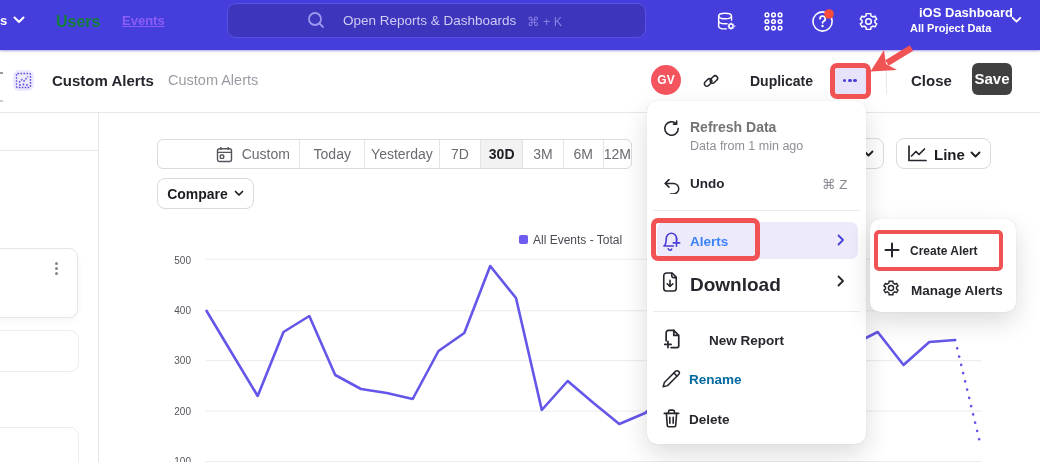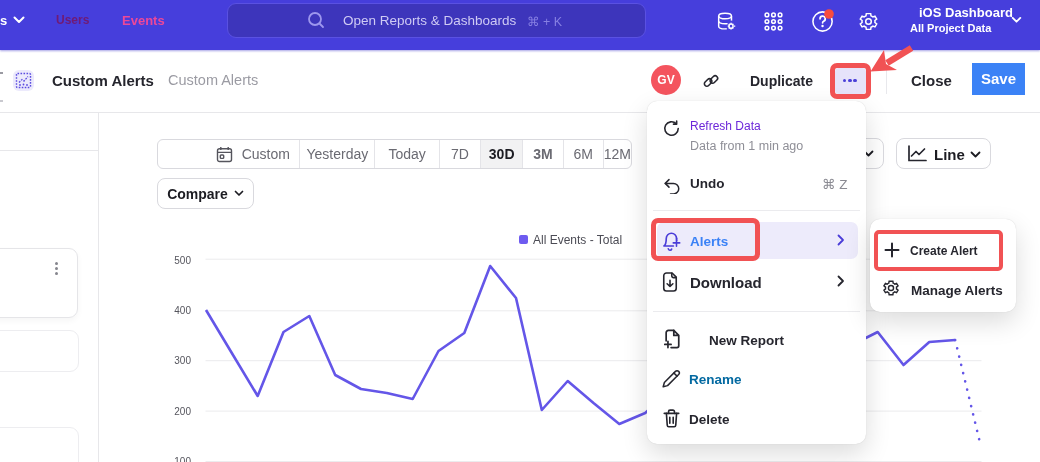--- a/index.html
+++ b/index.html
@@ -8,22 +8,22 @@
   .abs { position:absolute; }
 </style>
 </head>
 <body>
 
 <div class="abs" style="left:0;top:0;width:1040px;height:50px;background:#463edc;box-shadow:0 1px 2px rgba(60,50,200,0.45);"></div>
 <div class="abs" style="left:0px;top:13px;color:#fff;font-size:13px;font-weight:700;">s</div>
 <svg class="abs" style="left:13px;top:16px;" width="12" height="8" viewBox="0 0 12 8">
     <path d="M1.5 1.5 L6 6 L10.5 1.5" stroke="#fff" stroke-width="2" fill="none" stroke-linecap="round" stroke-linejoin="round"></path>
   </svg>
-<div class="abs" style="left:56px;top:13px;color:#701a75;font-size:12px;font-weight:700;">Users</div>
-<div class="abs" style="left:122px;top:13px;color:#ec4899;font-size:13px;font-weight:700;">Events</div>
+<div class="abs" style="left:56px;top:13px;color:#15803d;font-size:16px;font-weight:700;">Users</div>
+<div class="abs" style="left:122px;top:13px;color:#8b5cf6;font-size:13px;font-weight:700;text-decoration:underline;">Events</div>
 
 <div class="abs" style="left:227px;top:3px;width:419px;height:35px;background:#3d35bb;border:1px solid #5a51e2;border-radius:9px;"></div>
 <svg class="abs" style="left:306px;top:10px;" width="20" height="20" viewBox="0 0 20 20">
     <circle cx="9" cy="9" r="6" stroke="#9d97ee" stroke-width="1.8" fill="none"></circle>
     <path d="M13.5 13.5 L17 17" stroke="#9d97ee" stroke-width="1.8" stroke-linecap="round"></path>
   </svg>
 <div class="abs" style="left:343px;top:13px;color:#cfcbf4;font-size:13.5px;font-weight:400;">Open Reports &amp; Dashboards</div>
 <div class="abs" style="left:527px;top:14px;color:#8780e3;font-size:12.5px;font-weight:400;">⌘ + K</div>
 
 <svg class="abs" style="left:715px;top:11px;" width="22" height="22" viewBox="0 0 24 24" fill="none" stroke="#fff" stroke-width="1.6">
@@ -84,45 +84,45 @@
 </svg>
 <div class="abs" style="left:750px;top:73px;color:#26262e;font-size:14px;font-weight:700;">Duplicate</div>
 
 <div class="abs" style="left:835px;top:68px;width:31px;height:26px;background:#e6e3fa;border-radius:4px;"></div>
 <div class="abs" style="left:842.6px;top:78.6px;width:3.8px;height:3.8px;border-radius:50%;background:#4a3fd8;"></div>
 <div class="abs" style="left:847.8px;top:78.6px;width:3.8px;height:3.8px;border-radius:50%;background:#4a3fd8;"></div>
 <div class="abs" style="left:853px;top:78.6px;width:3.8px;height:3.8px;border-radius:50%;background:#4a3fd8;"></div>
 
 <div class="abs" style="left:886px;top:66px;width:1px;height:28px;background:#e8e8ec;"></div>
 <div class="abs" style="left:911px;top:72px;color:#26262e;font-size:15px;font-weight:700;">Close</div>
-<div class="abs" style="left:972px;top:63px;width:53px;height:32px;background:#3b82f6;border-radius:0;color:#fff;font-size:15px;font-weight:700;text-align:center;line-height:32px;">Save</div>
+<div class="abs" style="left:972px;top:63px;width:40px;height:32px;background:#404040;border-radius:6px;color:#fff;font-size:15px;font-weight:700;text-align:center;line-height:32px;">Save</div>
 
 <div class="abs" style="left:98px;top:112px;width:1px;height:350px;background:#e7e7ea;"></div>
 <div class="abs" style="left:0;top:150px;width:98px;height:1px;background:#e7e7ea;"></div>
 <div class="abs" style="left:-20px;top:248px;width:98px;height:70px;border:1px solid #e5e5e8;border-radius:9px;box-shadow:0 3px 6px rgba(0,0,0,0.04);"></div>
 <div class="abs" style="left:55px;top:262px;width:3px;height:3px;border-radius:50%;background:#85858d;"></div>
 <div class="abs" style="left:55px;top:267px;width:3px;height:3px;border-radius:50%;background:#85858d;"></div>
 <div class="abs" style="left:55px;top:272px;width:3px;height:3px;border-radius:50%;background:#85858d;"></div>
 <div class="abs" style="left:-20px;top:330px;width:99px;height:42px;border:1px solid #ededf0;border-radius:9px;"></div>
 <div class="abs" style="left:-20px;top:427px;width:99px;height:60px;border:1px solid #ededf0;border-radius:9px;"></div>
 
 <div class="abs" style="left:157px;top:139px;width:475px;height:30px;border:1px solid #d9d9de;border-radius:6px;display:flex;align-items:stretch;color:#6a6a72;font-size:14px;padding-left:48px;">
   <div style="width:101px;display:flex;align-items:center;justify-content:center;border-right:1px solid #e4e4e8;">
     <svg width="17" height="17" viewBox="0 0 17 17" fill="none" stroke="#55555d" stroke-width="1.4" style="margin-right:9px;">
       <rect x="1.5" y="2.8" width="14" height="12.7" rx="2"></rect>
       <path d="M4.8 1 v3 M12.2 1 v3 M1.5 6.4 h14"></path>
       <rect x="4.3" y="9" width="3.4" height="3.4" rx="0.8"></rect>
     </svg>
     <span>Custom</span>
   </div>
+  <div style="width:69px;display:flex;align-items:center;justify-content:center;border-right:1px solid #e4e4e8;">Today</div>
   <div style="width:80px;display:flex;align-items:center;justify-content:center;border-right:1px solid #e4e4e8;">Yesterday</div>
-  <div style="width:69px;display:flex;align-items:center;justify-content:center;border-right:1px solid #e4e4e8;">Today</div>
   <div style="width:44px;display:flex;align-items:center;justify-content:center;border-right:1px solid #e4e4e8;">7D</div>
   <div style="width:45px;display:flex;align-items:center;justify-content:center;border-right:1px solid #e4e4e8;background:#f2f2f3;color:#1c1c22;font-weight:700;">30D</div>
-  <div style="width:43px;display:flex;align-items:center;justify-content:center;border-right:1px solid #e4e4e8;font-weight:bold;">3M</div>
+  <div style="width:43px;display:flex;align-items:center;justify-content:center;border-right:1px solid #e4e4e8;">3M</div>
   <div style="width:43px;display:flex;align-items:center;justify-content:center;border-right:1px solid #e4e4e8;">6M</div>
   <div style="flex:1;display:flex;align-items:center;justify-content:center;">12M</div>
 </div>
 
 <div class="abs" style="left:157px;top:178px;width:97px;height:31px;border:1px solid #d9d9de;border-radius:8px;display:flex;align-items:center;justify-content:center;color:#1c1c22;font-size:14px;font-weight:700;">
   Compare
   <svg width="10" height="7" viewBox="0 0 10 7" style="margin-left:6px;">
       <path d="M1.5 1.5 L5 5 L8.5 1.5" stroke="#1c1c22" stroke-width="1.7" fill="none" stroke-linecap="round" stroke-linejoin="round"></path>
     </svg>
 </div>
@@ -163,21 +163,21 @@
   <polyline fill="none" stroke="#6456e8" stroke-width="2.6" stroke-linejoin="round" points="206,310 231.8,353 257.7,396 283.5,332 309.3,316 335.2,375 361,389 386.8,393 412.7,399 438.5,351 464.3,333 490.2,266 516,298 541.8,410 567.7,381 593.5,403 619.3,424 645.2,413 671,390 696.8,420 722.7,385 748.5,405 774.3,375 800.2,395 826,365 851.8,345 877.7,332 903.5,365 929.3,342 955.2,340"></polyline>
   <line x1="955.2" y1="340" x2="981" y2="447" stroke="#6456e8" stroke-width="2.6" stroke-dasharray="0.1 8.4" stroke-linecap="round"></line>
 </svg>
 
 <div class="abs" style="left:647px;top:101px;width:219px;height:343px;background:#fff;border-radius:10px;box-shadow:0 0 1px rgba(0,0,0,0.18), 0 10px 26px rgba(0,0,0,0.14);"></div>
 
 <svg class="abs" style="left:662px;top:119px;" width="19" height="19" viewBox="0 0 24 24" fill="none" stroke="#26262e" stroke-width="2" stroke-linecap="round">
   <path d="M20.5 12 a8.5 8.5 0 1 1-2.6-6.1"></path>
   <path d="M18.5 2.5 v4 h-4" stroke-linejoin="round" fill="none"></path>
 </svg>
-<div class="abs" style="left:690px;top:119px;color:#6d28d9;font-size:12px;font-weight:400;">Refresh Data</div>
+<div class="abs" style="left:690px;top:119px;color:#737373;font-size:14px;font-weight:700;">Refresh Data</div>
 <div class="abs" style="left:690px;top:139px;color:#8f8f97;font-size:12.5px;">Data from 1 min ago</div>
 
 <svg class="abs" style="left:663px;top:178px;" width="18" height="16" viewBox="0 0 24 21" fill="none" stroke="#26262e" stroke-width="2" stroke-linecap="round" stroke-linejoin="round">
   <path d="M8 2 L3 7 L8 12"></path>
   <path d="M3 7 H14 a7 7 0 0 1 0 14 H10"></path>
 </svg>
 <div class="abs" style="left:690px;top:176px;color:#26262e;font-size:13.5px;font-weight:700;">Undo</div>
 <div class="abs" style="left:822px;top:176px;color:#8a8a92;font-size:13.5px;">⌘ Z</div>
 
 <div class="abs" style="left:653px;top:210px;width:207px;height:1px;background:#ebebee;"></div>
@@ -192,21 +192,21 @@
 <div class="abs" style="left:690px;top:234px;color:#3b82f6;font-size:13.5px;font-weight:700;">Alerts</div>
 <svg class="abs" style="left:837px;top:234px;" width="8" height="12" viewBox="0 0 8 12">
     <path d="M1.5 1.5 L6 6 L1.5 10.5" stroke="#4a3dd8" stroke-width="1.8" fill="none" stroke-linecap="round" stroke-linejoin="round"></path>
   </svg>
 
 <svg class="abs" style="left:662px;top:272px;" width="16" height="20" viewBox="0 0 20 25" fill="none" stroke="#26262e" stroke-width="2" stroke-linecap="round" stroke-linejoin="round">
   <path d="M12.6 1.2 H5.6 a3.4 3.4 0 0 0-3.4 3.4 V20.4 a3.4 3.4 0 0 0 3.4 3.4 h8.8 a3.4 3.4 0 0 0 3.4-3.4 V6.4 Z"></path>
   <path d="M12.2 1.6 V4.8 a2.2 2.2 0 0 0 2.2 2.2 h3.2"></path>
   <path d="M10 10.5 v7.6 M6.4 14.7 L10 18.1 L13.6 14.7"></path>
 </svg>
-<div class="abs" style="left:690px;top:274px;color:#26262e;font-size:15px;font-weight:700;">Download</div>
+<div class="abs" style="left:690px;top:274px;color:#26262e;font-size:19px;font-weight:700;">Download</div>
 <svg class="abs" style="left:837px;top:275px;" width="8" height="12" viewBox="0 0 8 12">
     <path d="M1.5 1.5 L6 6 L1.5 10.5" stroke="#26262e" stroke-width="1.8" fill="none" stroke-linecap="round" stroke-linejoin="round"></path>
   </svg>
 
 <div class="abs" style="left:653px;top:311px;width:207px;height:1px;background:#ebebee;"></div>
 
 <svg class="abs" style="left:663px;top:329px;" width="18" height="20" viewBox="0 0 20 22" fill="none" stroke="#26262e" stroke-width="1.9" stroke-linecap="round" stroke-linejoin="round">
   <path d="M12 1.5 H6 a2.5 2.5 0 0 0-2.5 2.5 v9"></path>
   <path d="M9 20.5 h6.5 a2 2 0 0 0 2-2 V7 L12 1.5 M12 1.5 V7 h5.5"></path>
   <path d="M5.5 13.5 v7 M2 17 h7"></path>

